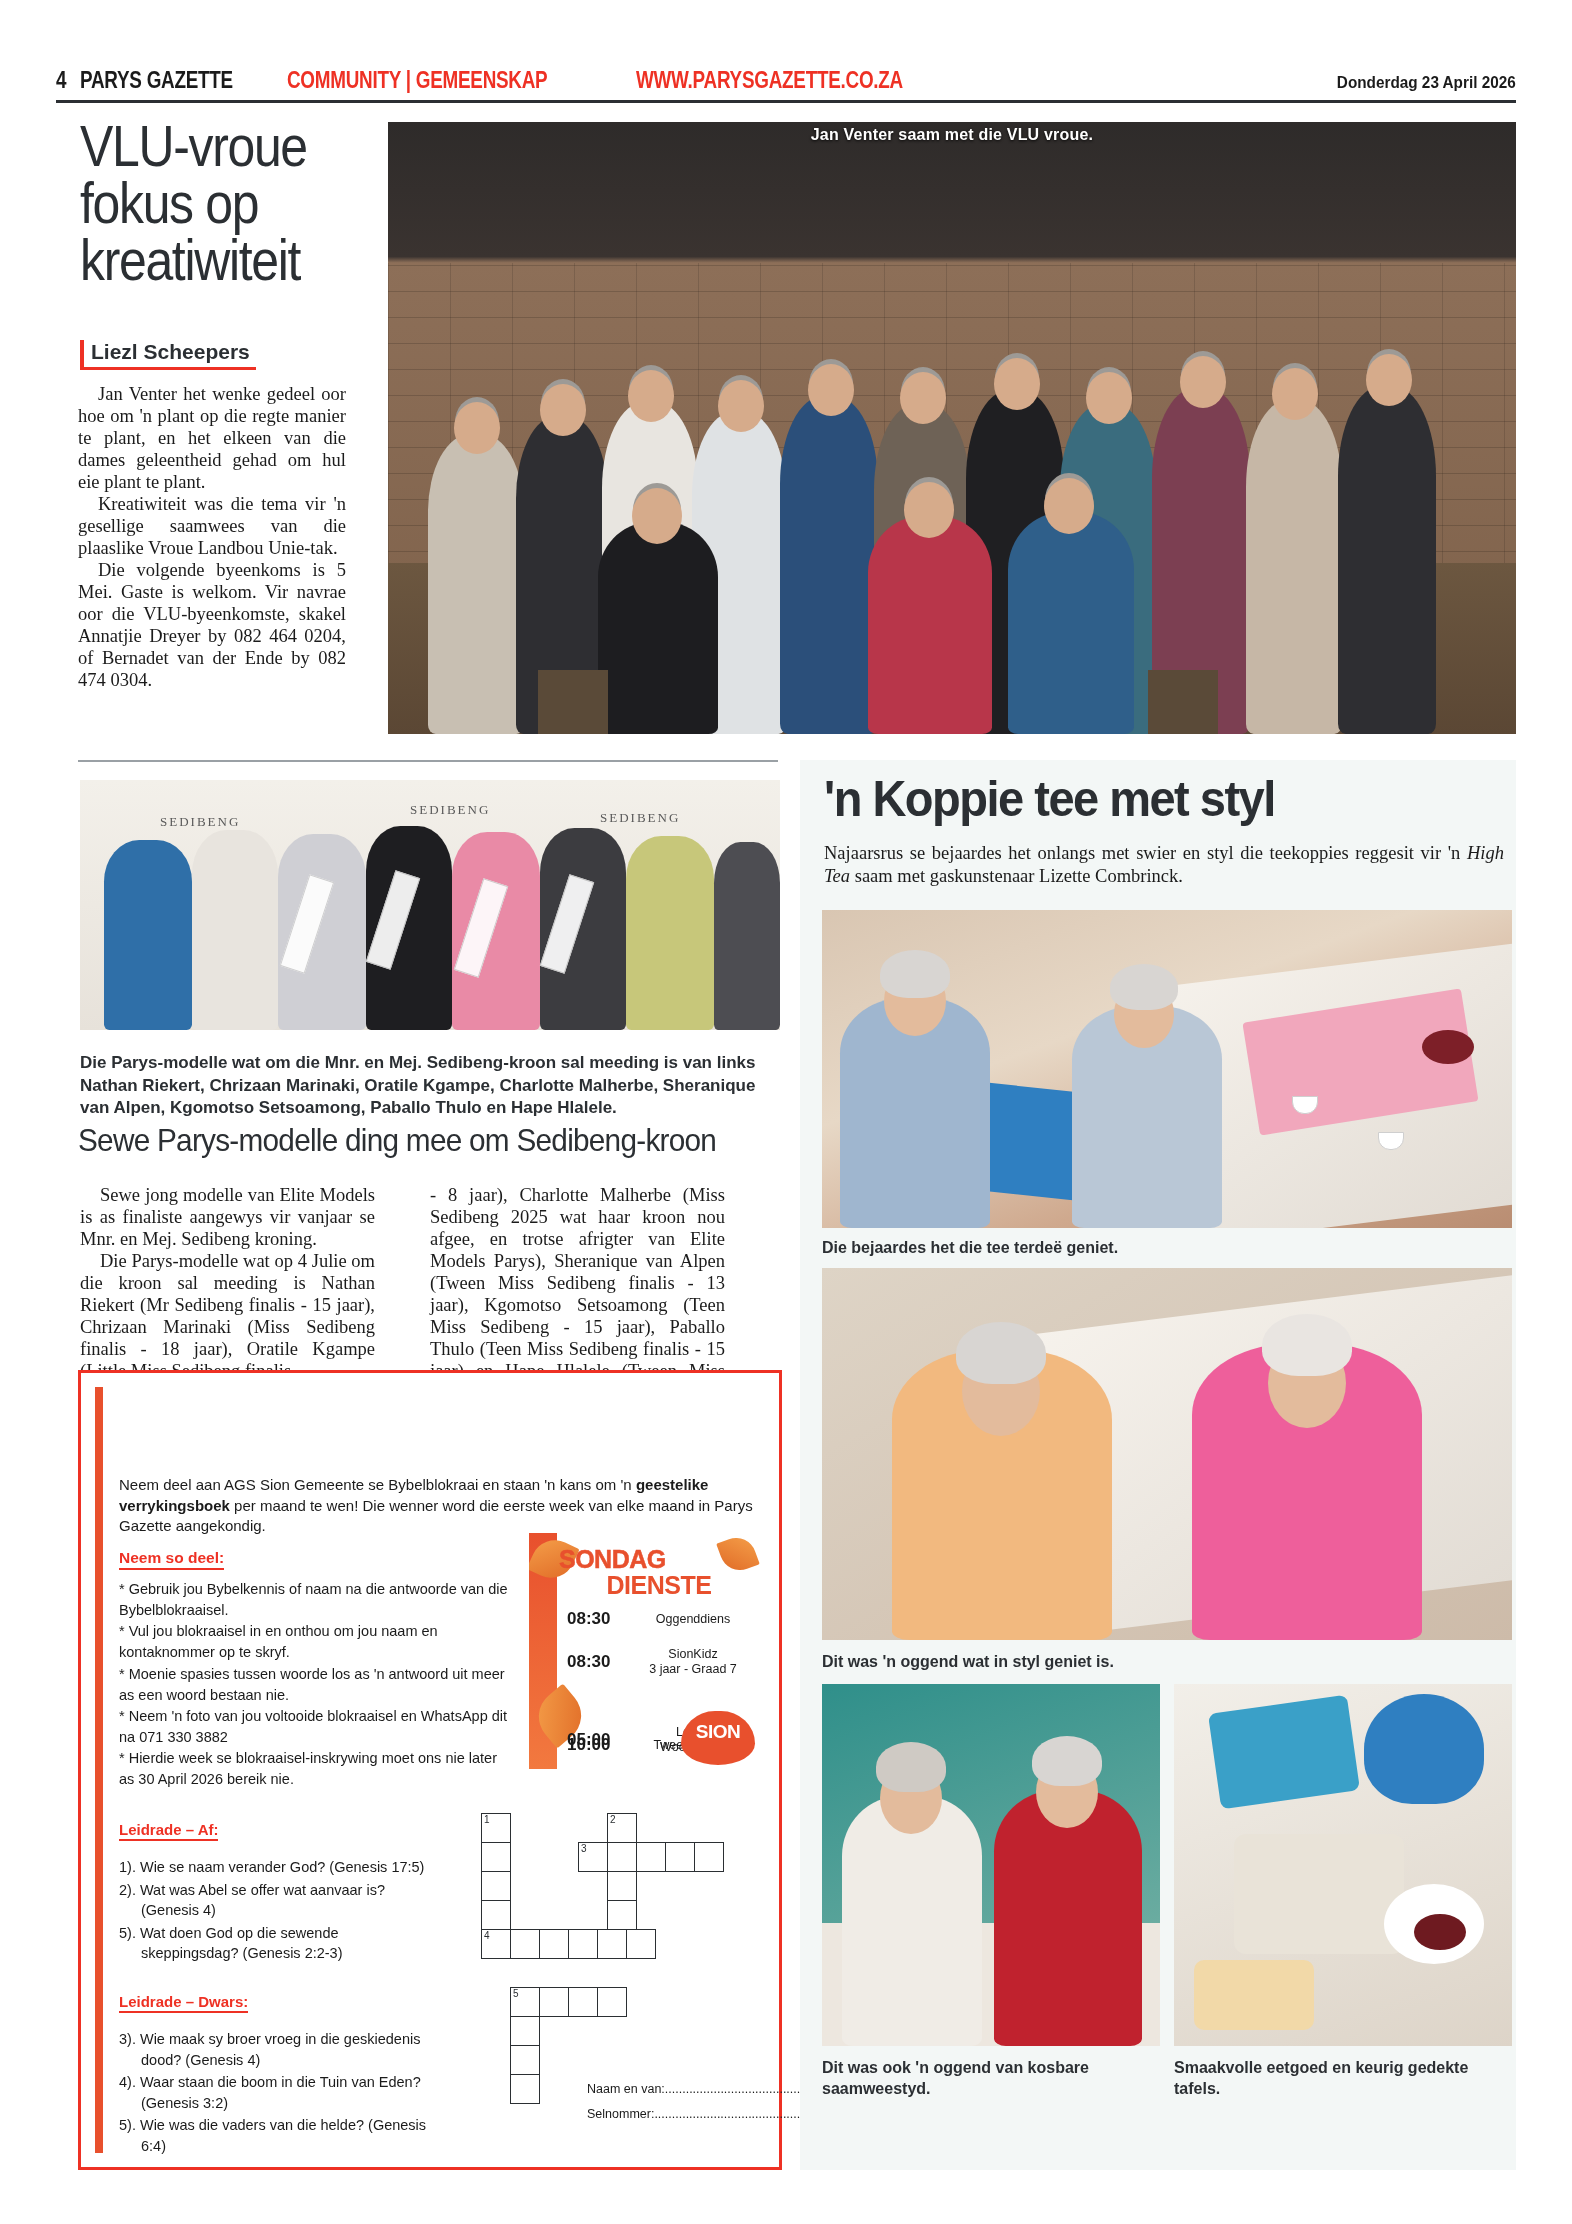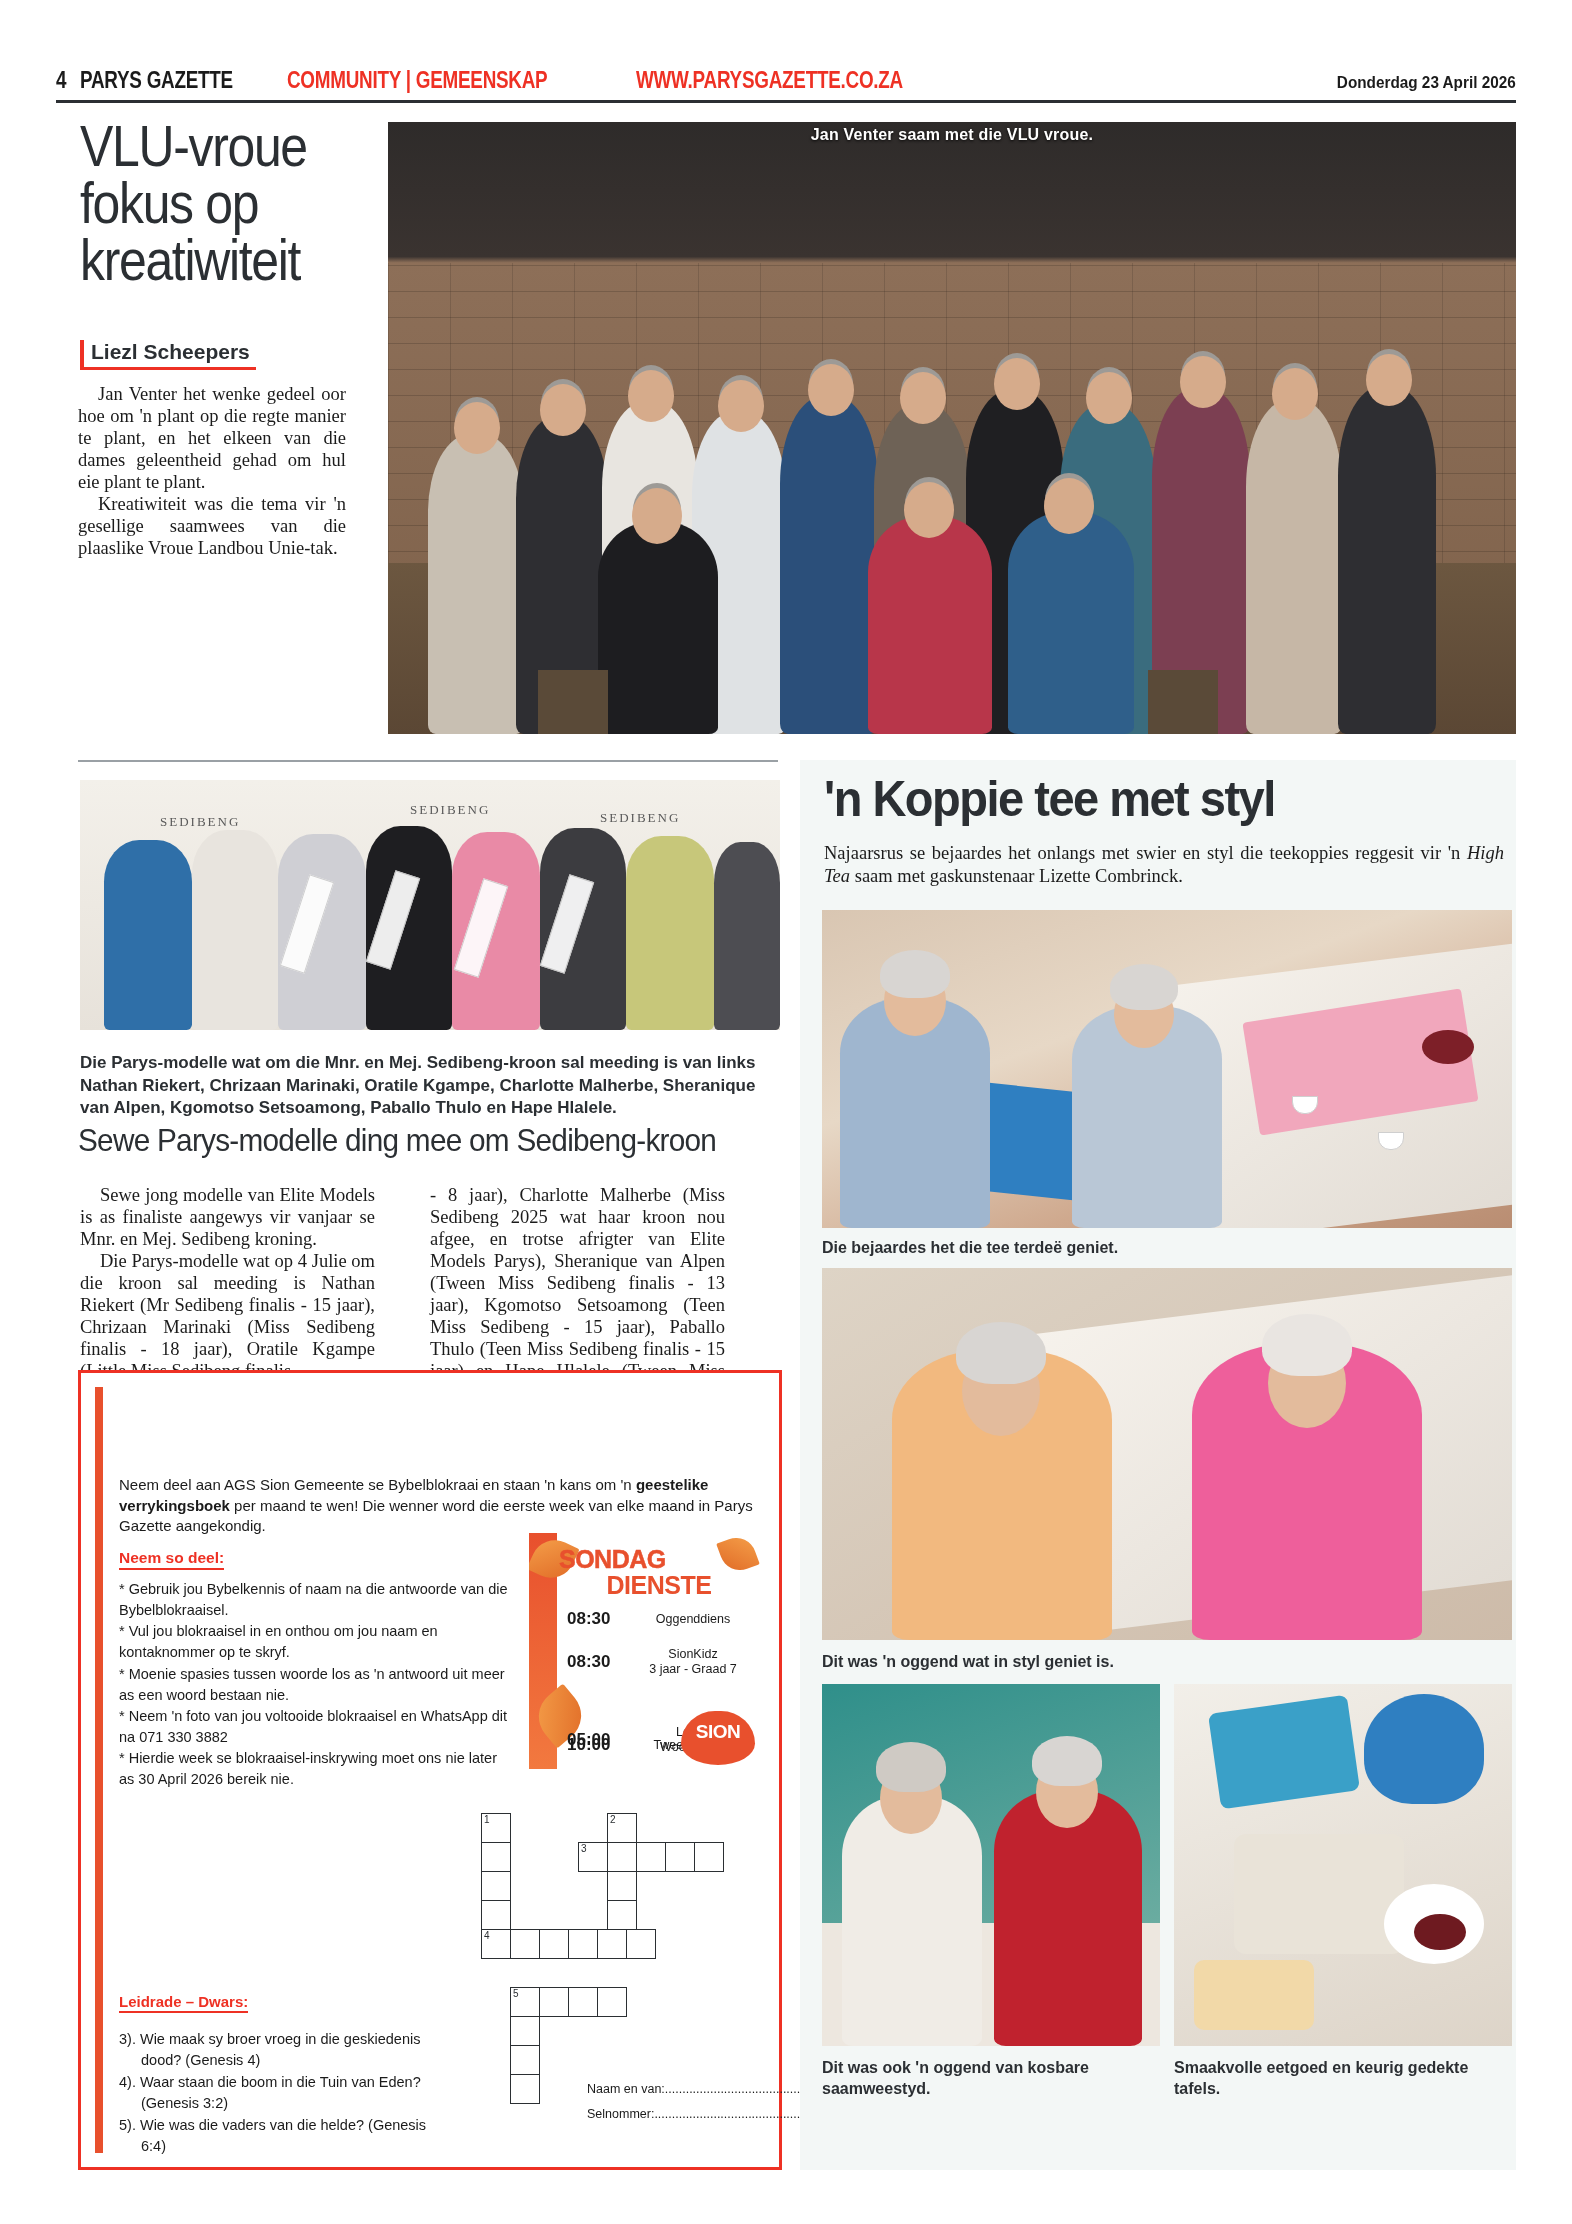--- a/index.html
+++ b/index.html
@@ -298,20 +298,21 @@
   <span class="date">Donderdag 23 April 2026</span>
 </div>
 <div id="headrule"></div>
 
 <div id="hl1">VLU-vroue fokus op kreatiwiteit</div>
 <div id="byline1">Liezl Scheepers</div>
 
 <div id="body1" class="bodytext">
   <p>Jan Venter het wenke gedeel oor hoe om 'n plant op die regte manier te plant, en het elkeen van die dames geleentheid gehad om hul eie plant te plant.</p>
   <p>Kreatiwiteit was die tema vir 'n gesellige saamwees van die plaaslike Vroue Landbou Unie-tak.</p>
+  <p>Die volgende byeenkoms is 5 Mei. Gaste is welkom. Vir navrae oor die VLU-byeenkomste, skakel Annatjie Dreyer by 082 464 0204, of Bernadet van der Ende by 082 474 0304.</p>
 </div>
 
 <div id="photo1">
   <div class="wall"></div>
   <div class="brick"></div>
   <div class="stage"></div>
   <div class="grp">
 
     <div class="person" style="left:40px;  width:96px;  height:300px; background:#c8bfb2;"></div>
     <div class="head" style="left:66px;  bottom:280px; width:46px; height:52px;"></div>
@@ -420,20 +421,28 @@
       <span class="sname">Tweede Diens</span>
     </div>
     <div class="srow" style="top:192px;">
       <span class="stime">05:00</span>
       <span class="sname" style="white-space:pre-line">Logos
 Woordskool</span>
     </div>
     <div class="sion">SION</div>
   </div>
 
+  <div id="cluesAf">
+    <div class="cluehead">Leidrade – Af:</div>
+    <div class="cluelist">
+      <div>1). Wie se naam verander God? (Genesis 17:5)</div>
+      <div>2). Wat was Abel se offer wat aanvaar is? (Genesis 4)</div>
+      <div>5). Wat doen God op die sewende skeppingsdag? (Genesis 2:2-3)</div>
+    </div>
+  </div>
 
   <div id="cluesDw">
     <div class="cluehead">Leidrade – Dwars:</div>
     <div class="cluelist">
       <div>3). Wie maak sy broer vroeg in die geskiedenis dood? (Genesis 4)</div>
       <div>4). Waar staan die boom in die Tuin van Eden? (Genesis 3:2)</div>
       <div>5). Wie was die vaders van die helde? (Genesis 6:4)</div>
     </div>
   </div>
 

